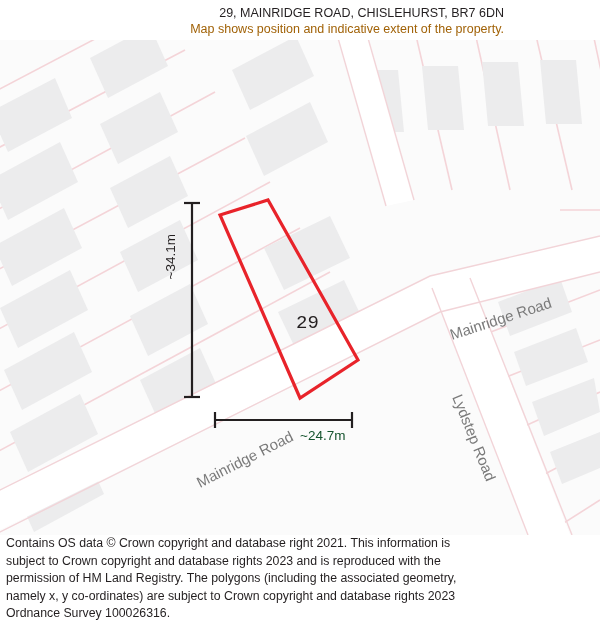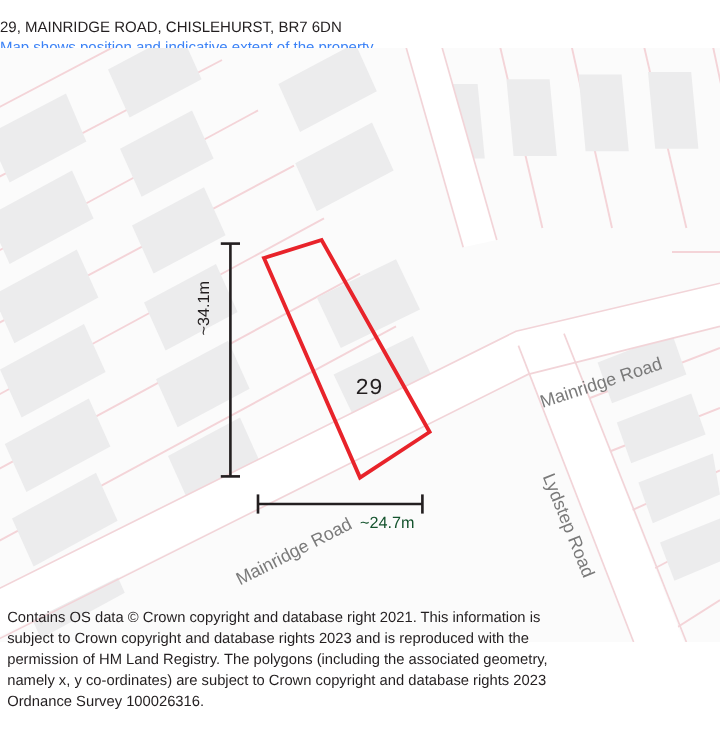--- a/index.html
+++ b/index.html
@@ -10,32 +10,32 @@
     width: 600px;
     height: 625px;
     background: #ffffff;
     font-family: "Liberation Sans", sans-serif;
     color: #231f20;
     overflow: hidden;
     position: relative;
   }
   .header {
     width: 504px;
-    padding-top: 15px;
-    text-align: left;
+    padding-top: 5px;
+    text-align: right;
   }
   .header .title {
     font-size: 12.5px;
     line-height: 16px;
     color: #231f20;
   }
   .header .subtitle {
     font-size: 12.5px;
     line-height: 16px;
-    color: #3b82f6;
+    color: #a16207;
   }
   .map-wrap {
     position: absolute;
     top: 40px;
     left: 0;
     width: 600px;
     height: 495px;
     overflow: hidden;
     background: #ffffff;
   }
@@ -76,21 +76,21 @@
     left: 252px;
     top: 388px;
     font-size: 13.5px;
     color: #14532d;
     white-space: nowrap;
     margin-left: 48px;
   }
   .footer {
     position: absolute;
     left: 0;
-    top: 506px;
+    top: 535px;
     width: 480px;
     padding: 0 6px;
     box-sizing: border-box;
     font-size: 12.3px;
     line-height: 17.5px;
     color: #231f20;
   }
   .road-label {
     font-family: "Liberation Sans", sans-serif;
     fill: #7a7a7a;

